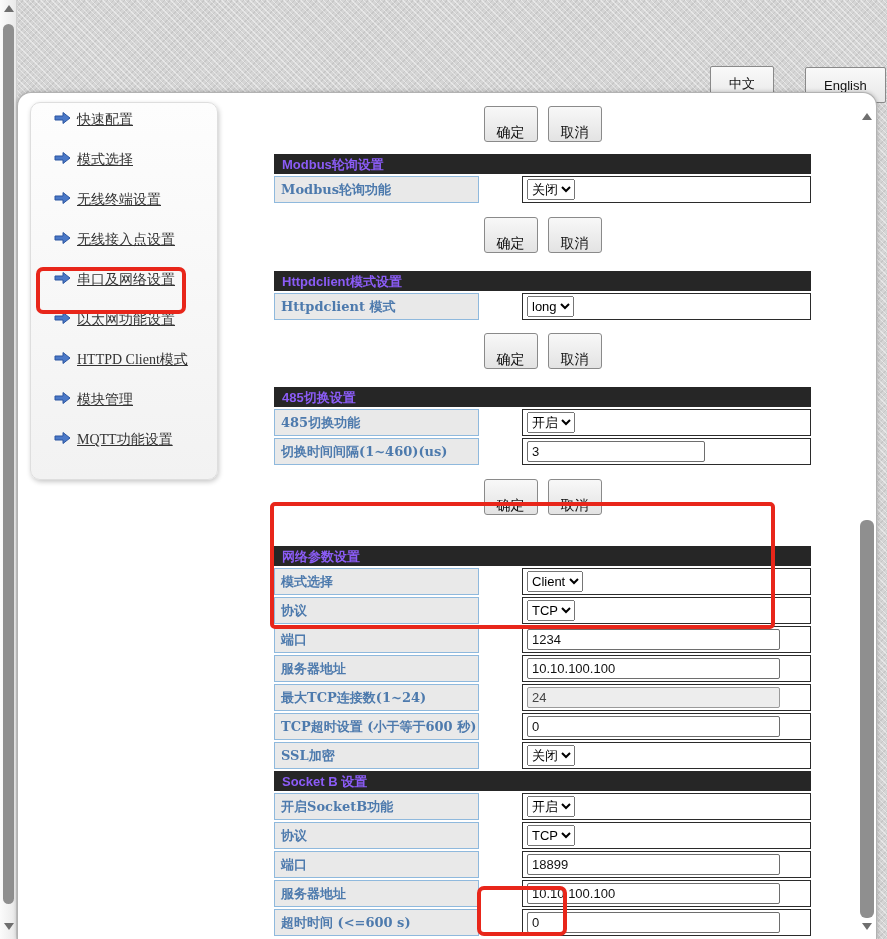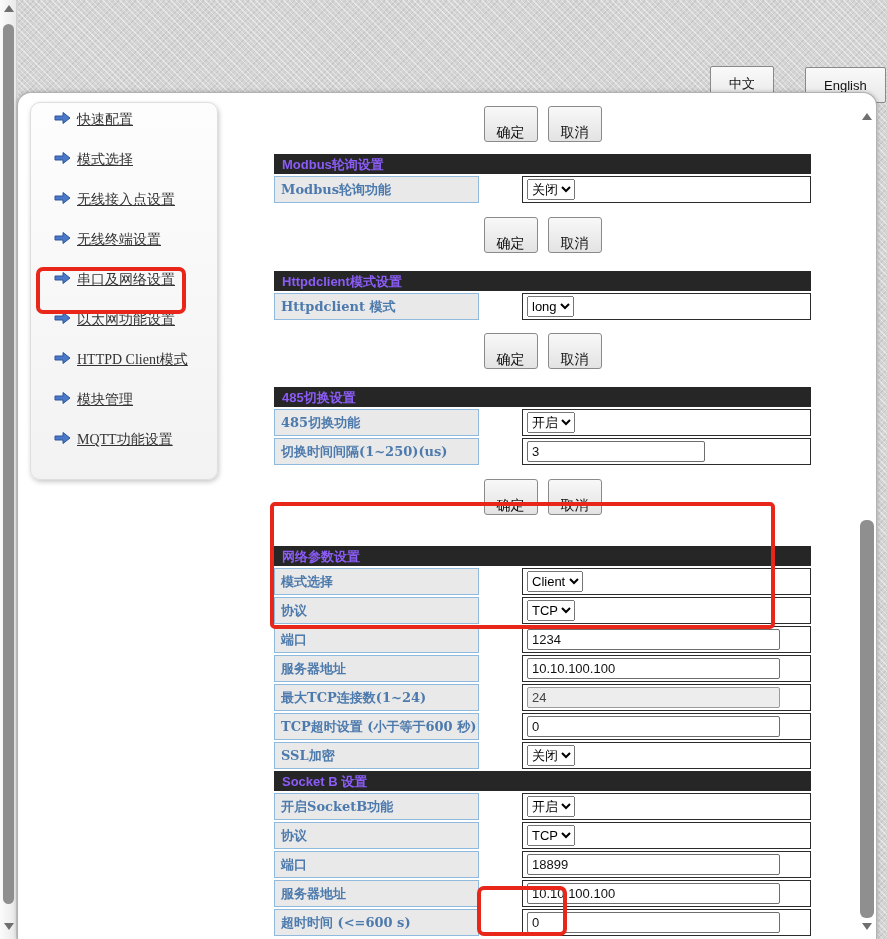--- a/index.html
+++ b/index.html
@@ -134,27 +134,27 @@
   <div class="side-item">
     <svg class="arrow-ico" width="17" height="14" viewBox="0 0 17 14">
         <path d="M1 5 h8 V1.5 L16 7 L9 12.5 V9 H1 z" fill="#4b79c8" stroke="#2a55a0"></path>
       </svg>
     <span class="side-link">模式选择</span>
   </div>
   <div class="side-item">
     <svg class="arrow-ico" width="17" height="14" viewBox="0 0 17 14">
         <path d="M1 5 h8 V1.5 L16 7 L9 12.5 V9 H1 z" fill="#4b79c8" stroke="#2a55a0"></path>
       </svg>
+    <span class="side-link">无线终端设置</span>
+  </div>
+  <div class="side-item">
+    <svg class="arrow-ico" width="17" height="14" viewBox="0 0 17 14">
+        <path d="M1 5 h8 V1.5 L16 7 L9 12.5 V9 H1 z" fill="#4b79c8" stroke="#2a55a0"></path>
+      </svg>
     <span class="side-link">无线接入点设置</span>
-  </div>
-  <div class="side-item">
-    <svg class="arrow-ico" width="17" height="14" viewBox="0 0 17 14">
-        <path d="M1 5 h8 V1.5 L16 7 L9 12.5 V9 H1 z" fill="#4b79c8" stroke="#2a55a0"></path>
-      </svg>
-    <span class="side-link">无线终端设置</span>
   </div>
   <div class="side-item">
     <svg class="arrow-ico" width="17" height="14" viewBox="0 0 17 14">
         <path d="M1 5 h8 V1.5 L16 7 L9 12.5 V9 H1 z" fill="#4b79c8" stroke="#2a55a0"></path>
       </svg>
     <span class="side-link">串口及网络设置</span>
   </div>
   <div class="side-item">
     <svg class="arrow-ico" width="17" height="14" viewBox="0 0 17 14">
         <path d="M1 5 h8 V1.5 L16 7 L9 12.5 V9 H1 z" fill="#4b79c8" stroke="#2a55a0"></path>
@@ -218,21 +218,21 @@
 
   <div class="tbl mt18">
     <div class="section-title">485切换设置</div>
     <div class="row">
       <div class="cell lbl">485切换功能</div>
       <div class="cell val">
         <select class="sel"><option>开启</option></select>
       </div>
     </div>
     <div class="row">
-      <div class="cell lbl">切换时间间隔(1~250)(us)</div>
+      <div class="cell lbl">切换时间间隔(1~460)(us)</div>
       <div class="cell val">
         <input class="txt narrow" value="3" style="">
       </div>
     </div>
   </div>
   <div class="btn-row mt14">
     <button class="btn">确定</button>
     <button class="btn">取消</button>
   </div>
 

